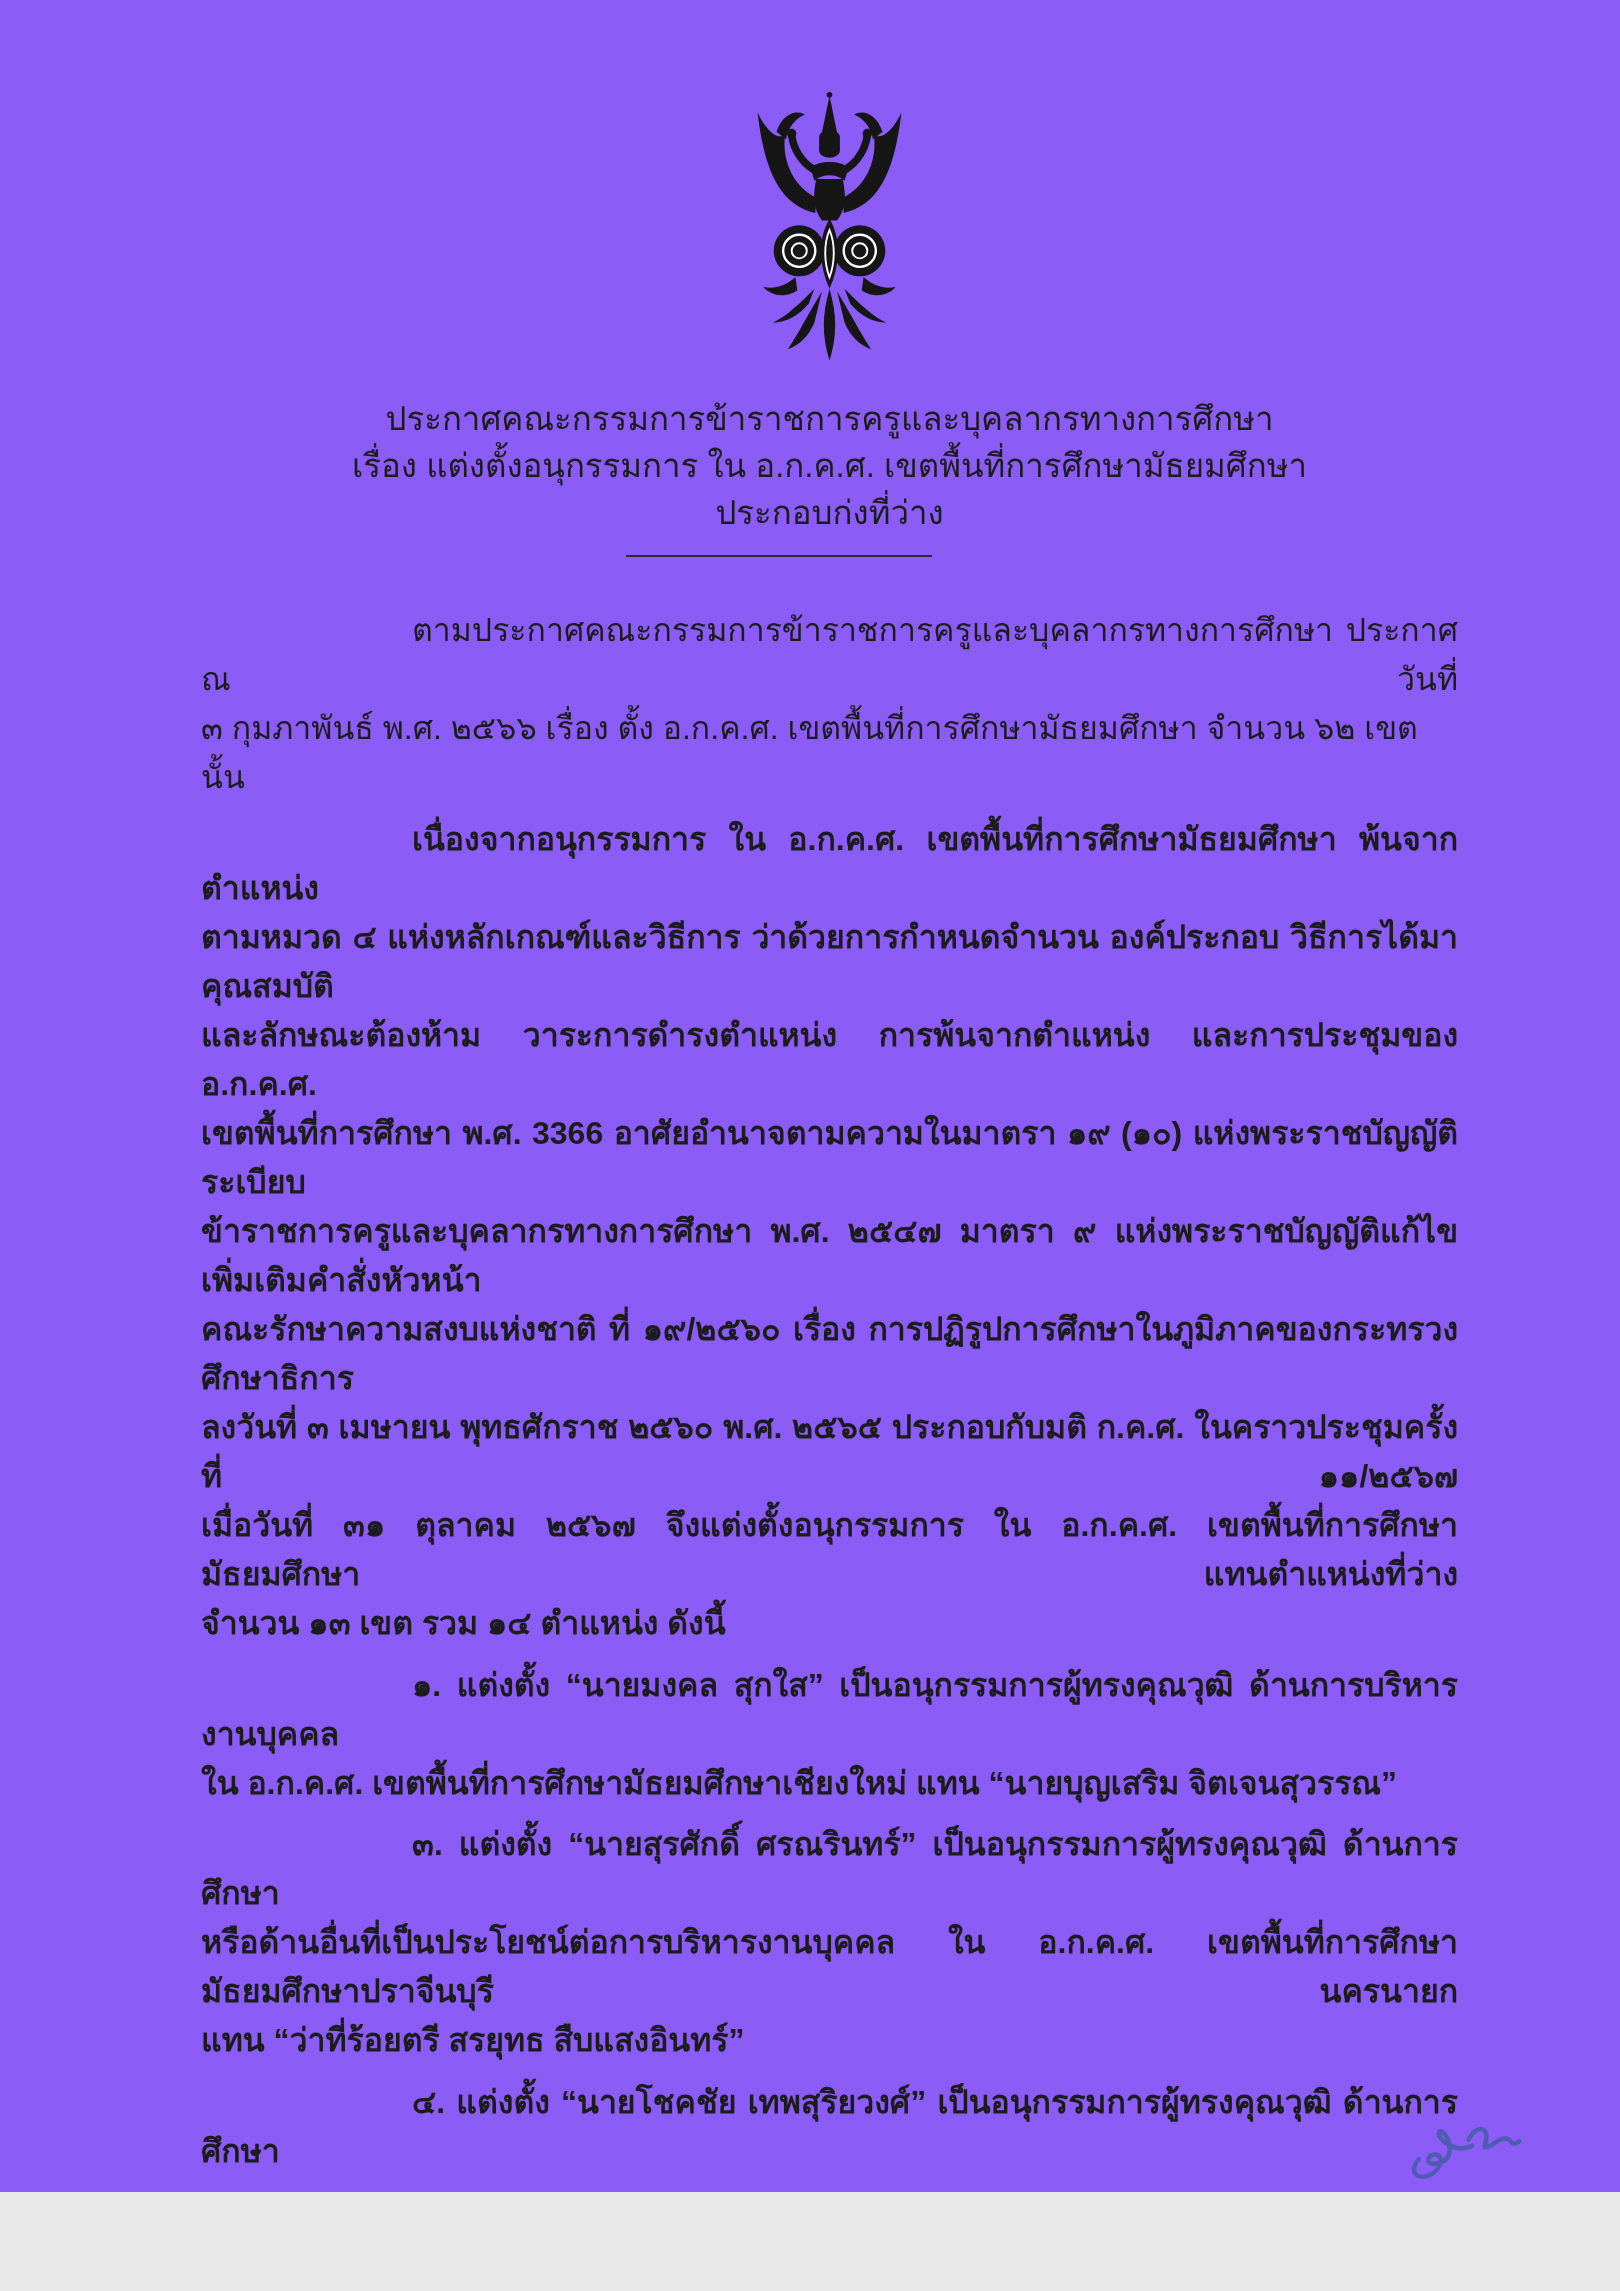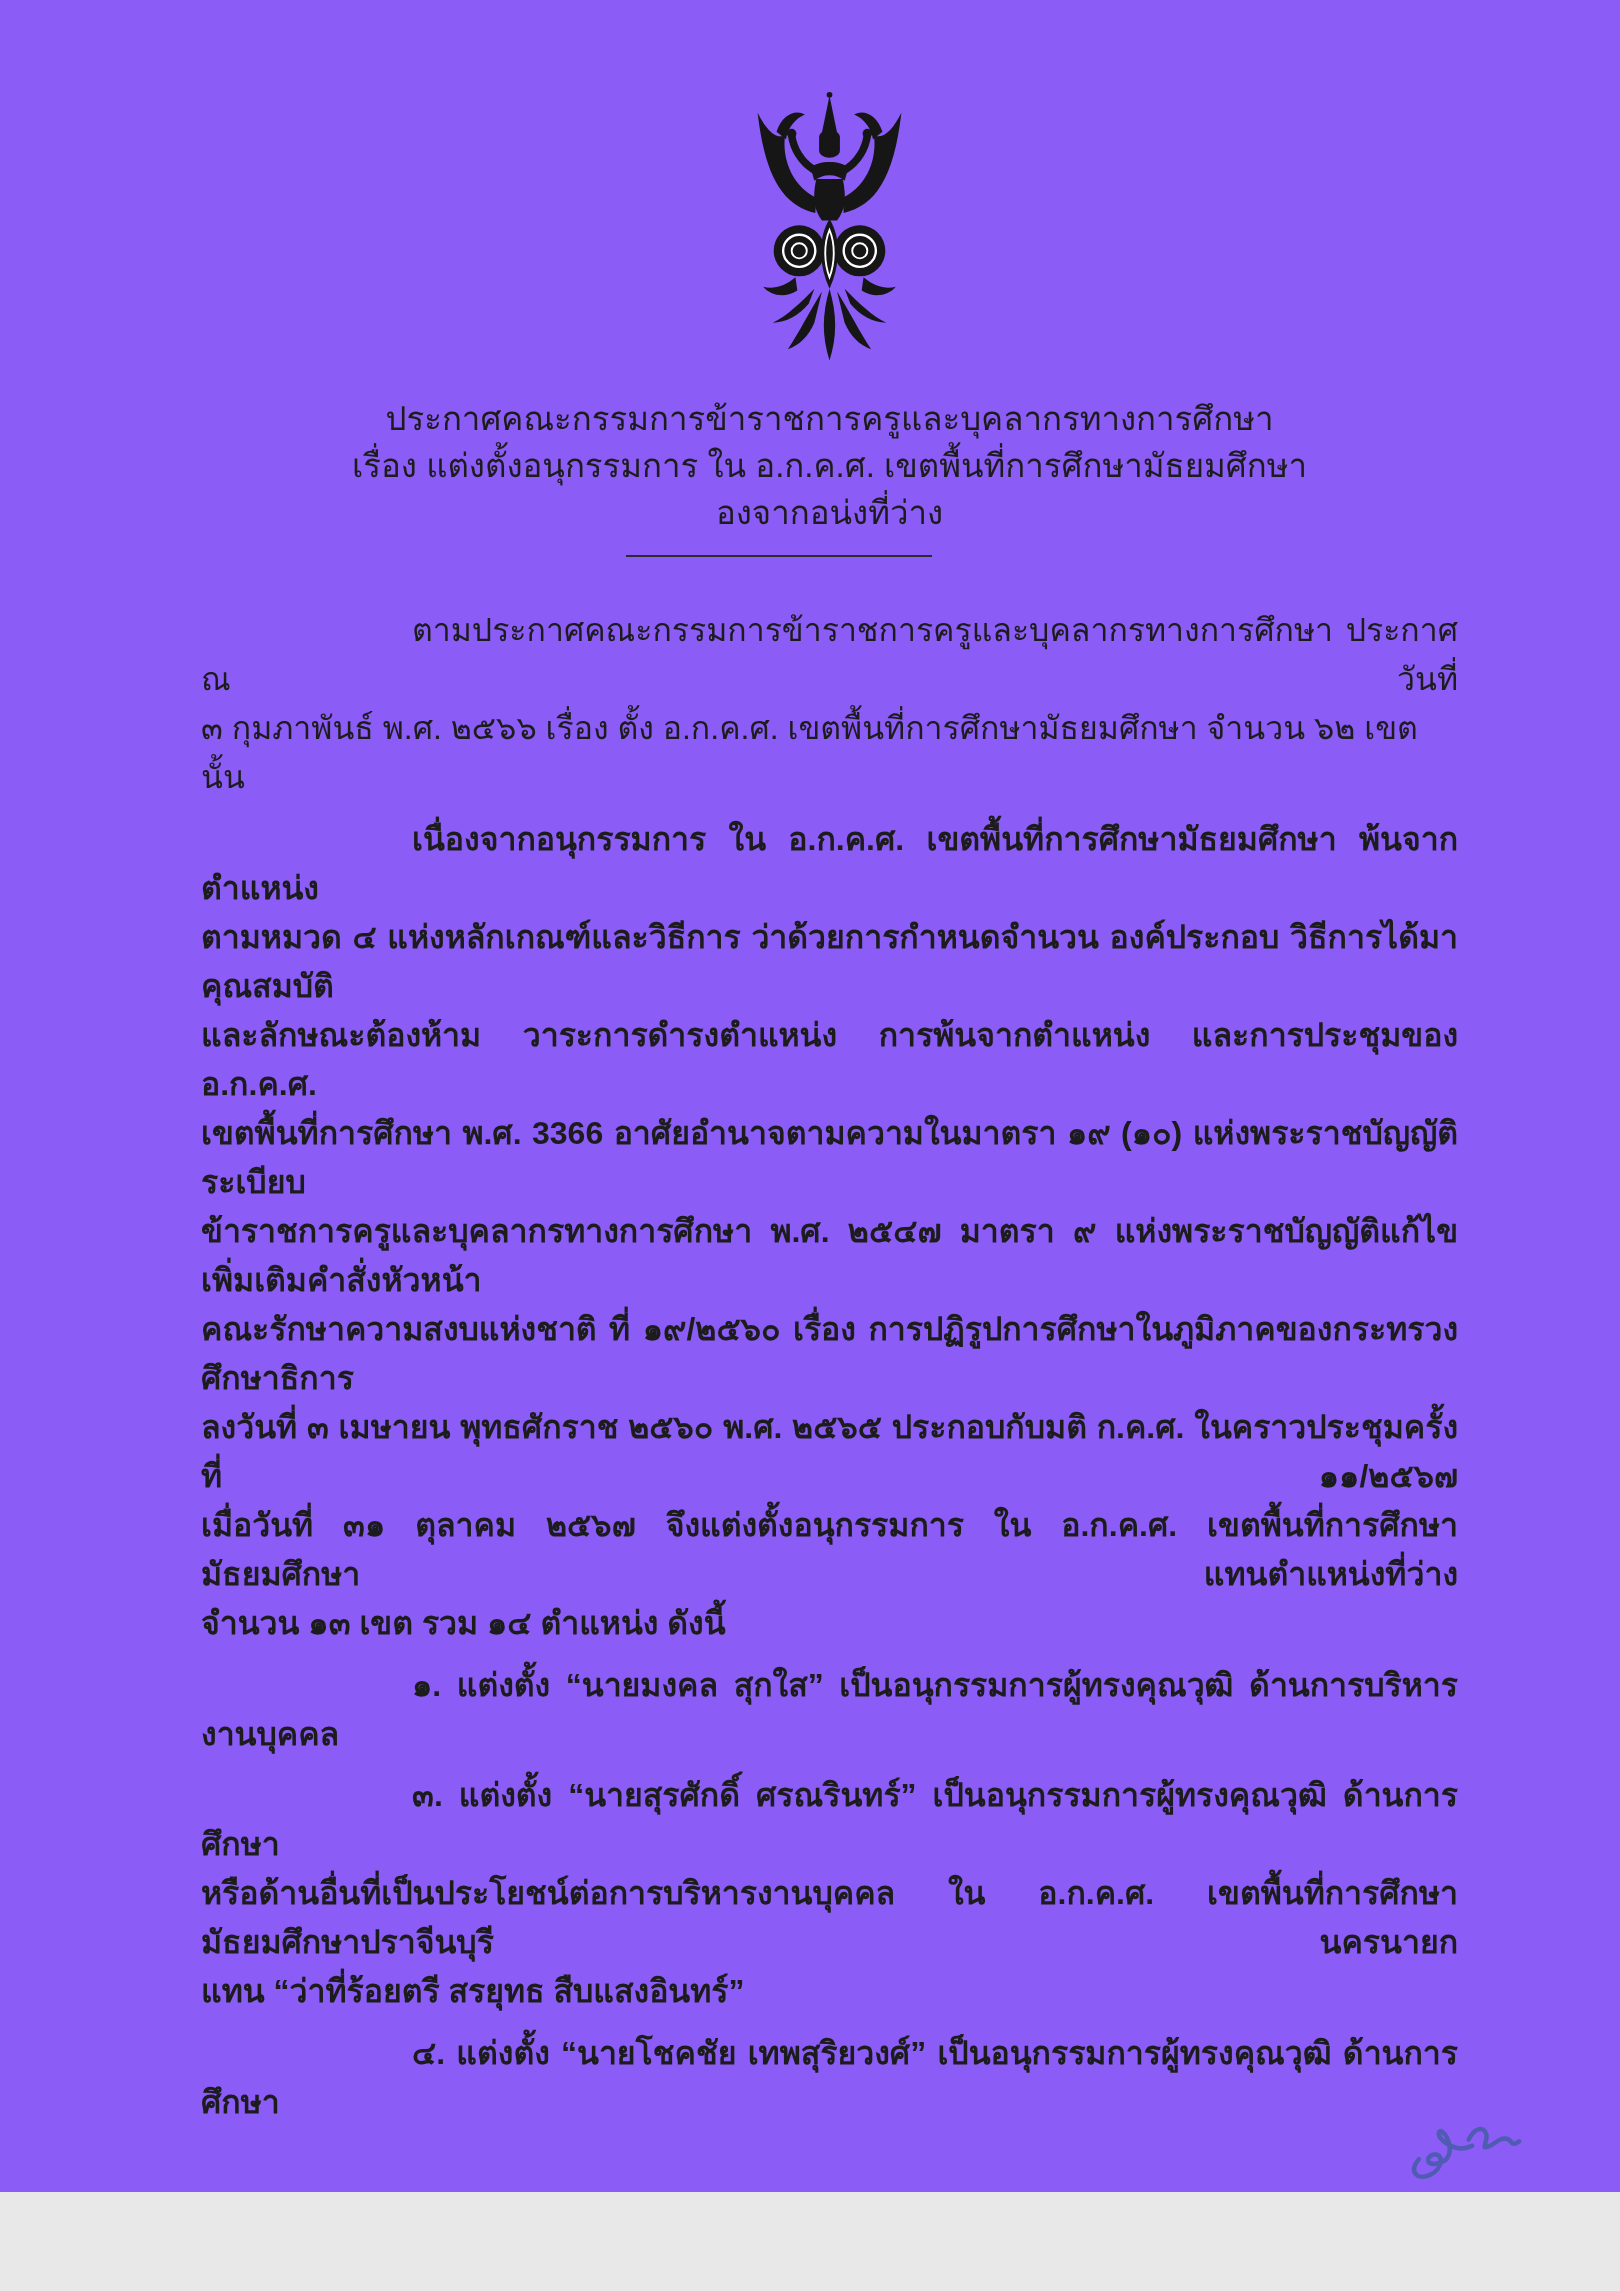--- a/index.html
+++ b/index.html
@@ -84,21 +84,21 @@
           <path d="M128,215 C142,238 152,258 164,276 C152,272 142,262 136,248 Z"></path>
           <path d="M104,212 C88,228 76,240 60,248 C74,248 88,240 98,228 Z"></path>
           <path d="M136,212 C152,228 164,240 180,248 C166,248 152,240 142,228 Z"></path>
         </g>
       </svg>
     </div>
 
     <div class="title-block">
       <div class="title-line">ประกาศคณะกรรมการข้าราชการครูและบุคลากรทางการศึกษา</div>
       <div class="title-line">เรื่อง แต่งตั้งอนุกรรมการ ใน อ.ก.ค.ศ. เขตพื้นที่การศึกษามัธยมศึกษา</div>
-      <div class="title-line">องจากอน่งที่ว่าง</div>
+      <div class="title-line">ประกอบก่งที่ว่าง</div>
     </div>
 
     <div class="rule"></div>
 
     <div class="body-block">
 
       <div class="para">
         <div class="line indent full">ตามประกาศคณะกรรมการข้าราชการครูและบุคลากรทางการศึกษา ประกาศ ณ วันที่</div>
         <div class="line">๓ กุมภาพันธ์ พ.ศ. ๒๕๖๖ เรื่อง ตั้ง อ.ก.ค.ศ. เขตพื้นที่การศึกษามัธยมศึกษา จำนวน ๖๒ เขต นั้น</div>
       </div>
@@ -110,20 +110,21 @@
         <div class="line full">เขตพื้นที่การศึกษา พ.ศ. 3366 อาศัยอำนาจตามความในมาตรา ๑๙ (๑๐) แห่งพระราชบัญญัติระเบียบ</div>
         <div class="line full">ข้าราชการครูและบุคลากรทางการศึกษา พ.ศ. ๒๕๔๗ มาตรา ๙ แห่งพระราชบัญญัติแก้ไขเพิ่มเติมคำสั่งหัวหน้า</div>
         <div class="line full">คณะรักษาความสงบแห่งชาติ ที่ ๑๙/๒๕๖๐ เรื่อง การปฏิรูปการศึกษาในภูมิภาคของกระทรวงศึกษาธิการ</div>
         <div class="line full">ลงวันที่ ๓ เมษายน พุทธศักราช ๒๕๖๐ พ.ศ. ๒๕๖๕ ประกอบกับมติ ก.ค.ศ. ในคราวประชุมครั้งที่ ๑๑/๒๕๖๗</div>
         <div class="line full">เมื่อวันที่ ๓๑ ตุลาคม ๒๕๖๗ จึงแต่งตั้งอนุกรรมการ ใน อ.ก.ค.ศ. เขตพื้นที่การศึกษามัธยมศึกษา แทนตำแหน่งที่ว่าง</div>
         <div class="line">จำนวน ๑๓ เขต รวม ๑๔ ตำแหน่ง ดังนี้</div>
       </div>
 
       <div class="para">
         <div class="line indent full">๑. แต่งตั้ง “นายมงคล สุกใส” เป็นอนุกรรมการผู้ทรงคุณวุฒิ ด้านการบริหารงานบุคคล</div>
+        <div class="line">ใน อ.ก.ค.ศ. เขตพื้นที่การศึกษามัธยมศึกษาเชียงใหม่ แทน “นายบุญเสริม จิตเจนสุวรรณ”</div>
       </div>
 
 
       <div class="para">
         <div class="line indent full">๓. แต่งตั้ง “นายสุรศักดิ์ ศรณรินทร์” เป็นอนุกรรมการผู้ทรงคุณวุฒิ ด้านการศึกษา</div>
         <div class="line full">หรือด้านอื่นที่เป็นประโยชน์ต่อการบริหารงานบุคคล ใน อ.ก.ค.ศ. เขตพื้นที่การศึกษามัธยมศึกษาปราจีนบุรี นครนายก</div>
         <div class="line">แทน “ว่าที่ร้อยตรี สรยุทธ สืบแสงอินทร์”</div>
       </div>
 
       <div class="para">

